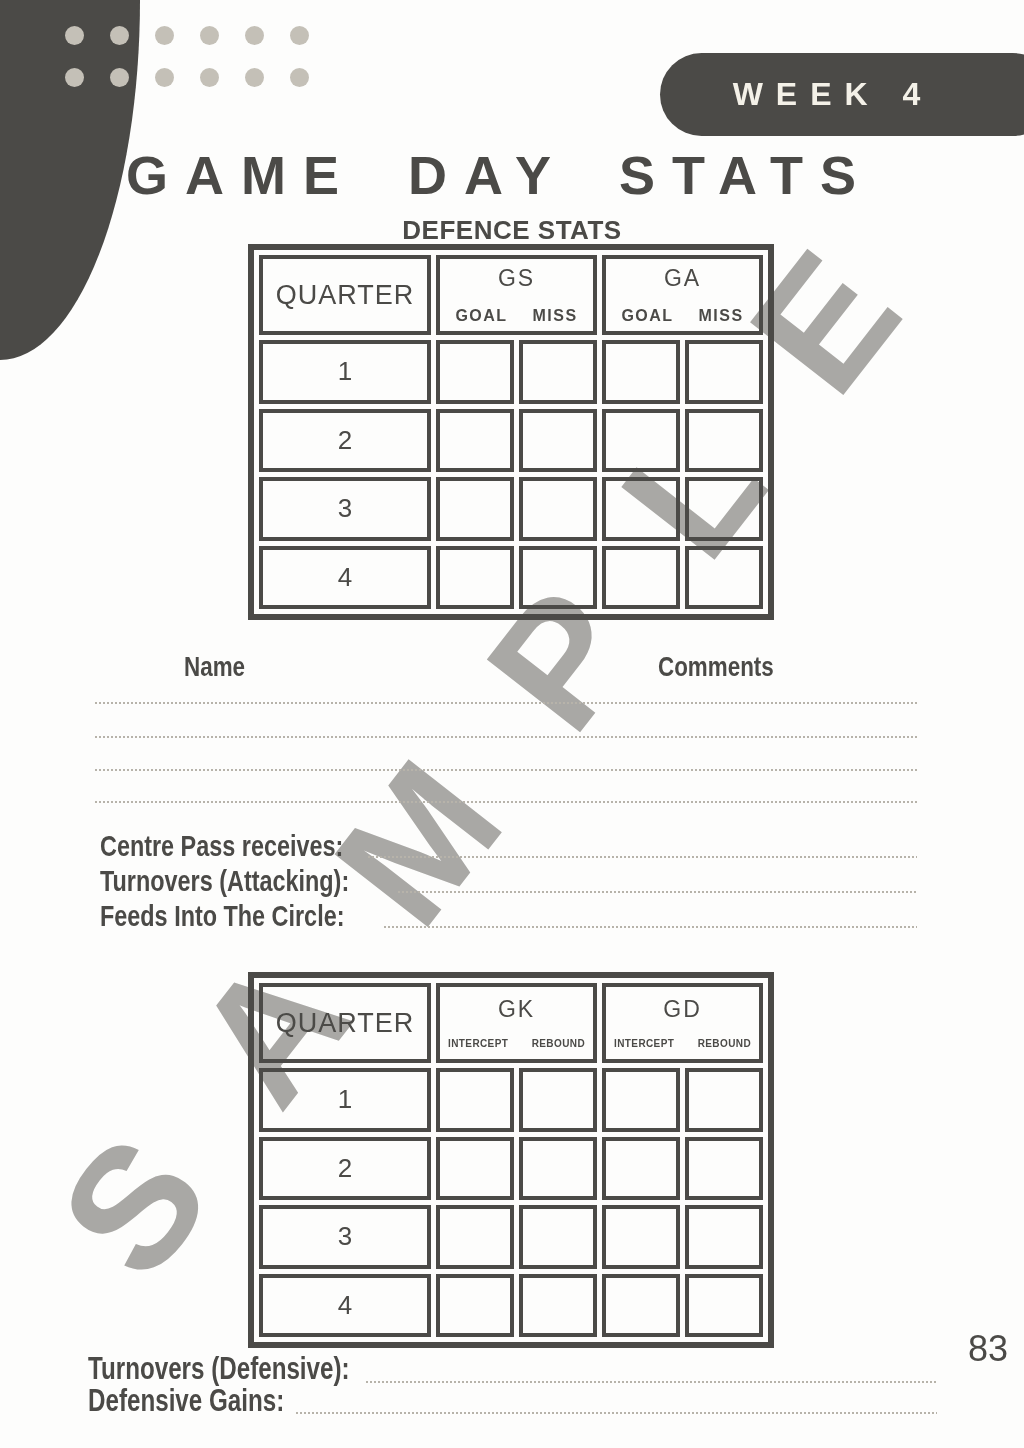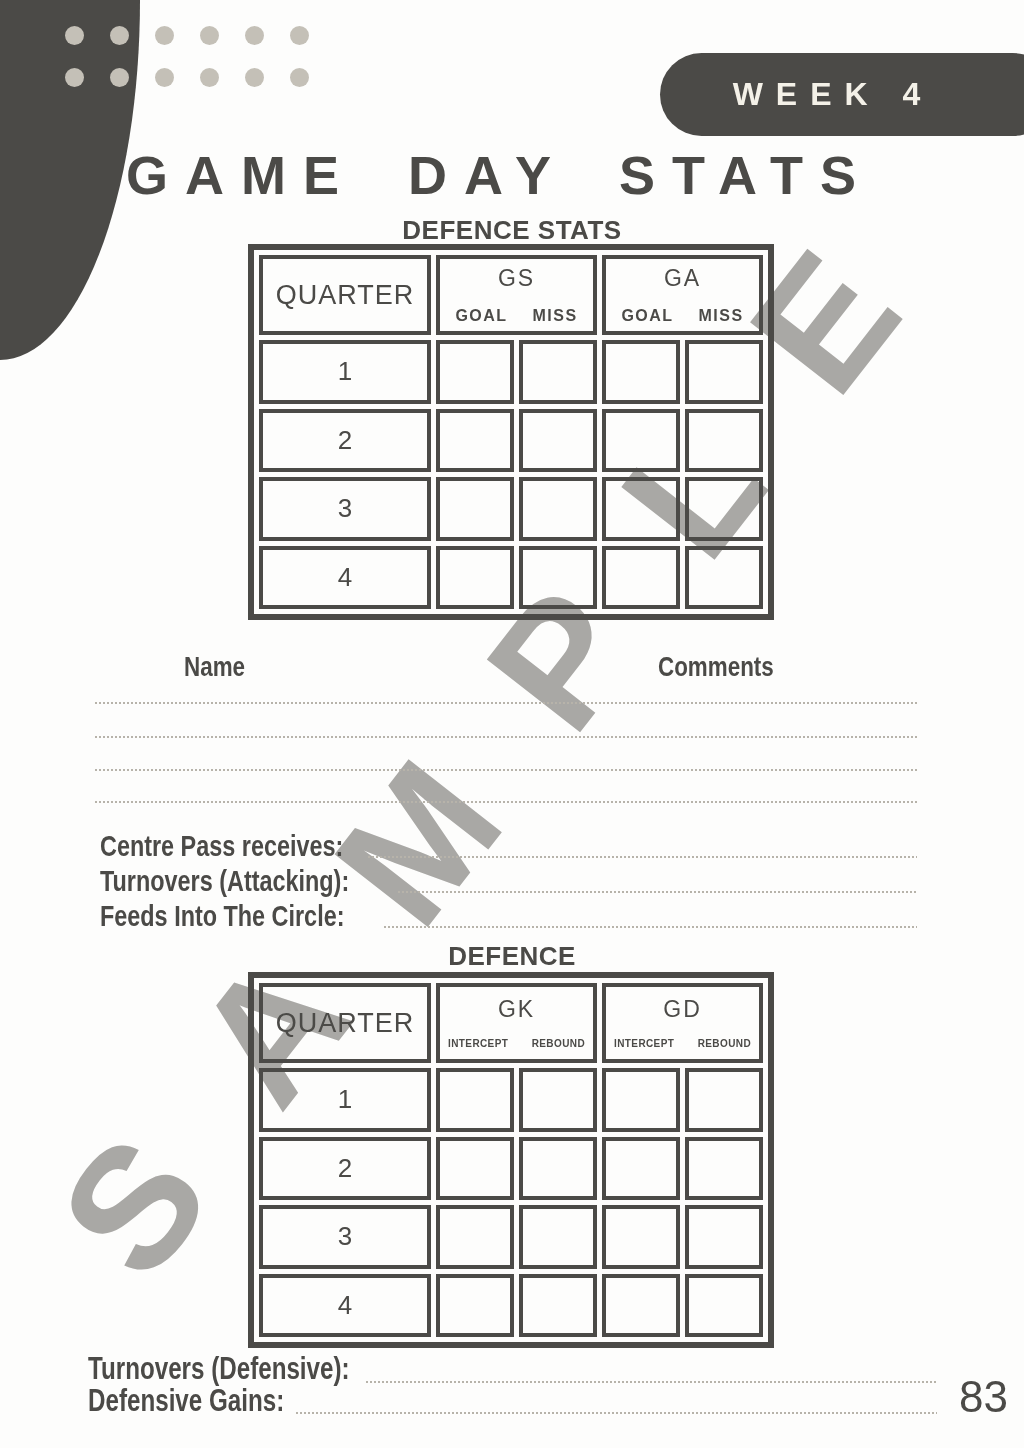--- a/index.html
+++ b/index.html
@@ -227,22 +227,22 @@
 
   .flabel.big { font-size: 31px; }
   .f4-label { left: 88px; top: 1353px; }
   .f5-label { left: 88px; top: 1385px; }
   .f4-line { left: 366px; width: 571px; top: 1381px; }
   .f5-line { left: 296px; width: 641px; top: 1412px; }
 
   
   .page-number {
     position: absolute;
-    right: 16px; top: 1372px;
-    font-size: 44px;
+    right: 16px; top: 1328px;
+    font-size: 36px;
     font-weight: normal;
     color: var(--ink);
     z-index: 2;
   }
 </style>
 </head>
 <body>
 
 <div class="page">
 
@@ -340,21 +340,20 @@
   <div class="dotline wl wl3"></div>
   <div class="dotline wl wl4"></div>
 
   <div class="flabel f1-label">Centre Pass receives:</div>
   <div class="dotline f1-line"></div>
   <div class="flabel f2-label">Turnovers (Attacking):</div>
   <div class="dotline f2-line"></div>
   <div class="flabel f3-label">Feeds Into The Circle:</div>
   <div class="dotline f3-line"></div>
 
-  <h2 class="tbl-heading defence-heading">DEFENCE</h2>
 
   <table class="stat-table defence-table">
     <colgroup>
         <col class="c-q">
         <col>
         <col>
         <col>
         <col>
       </colgroup>
     <thead>

